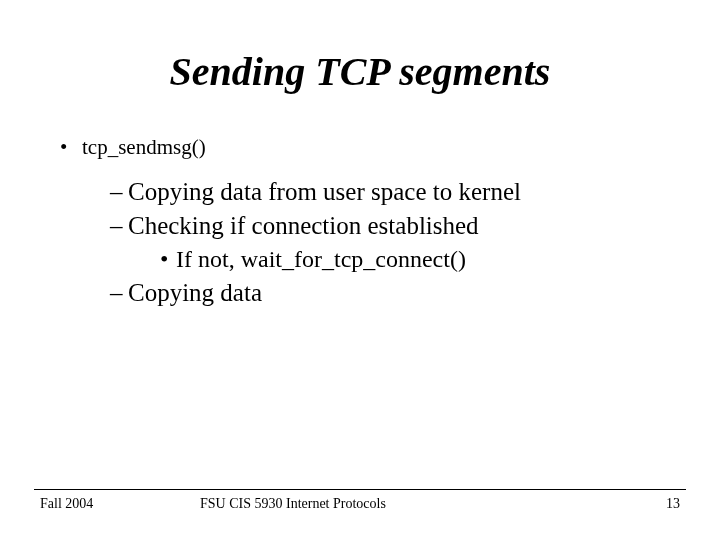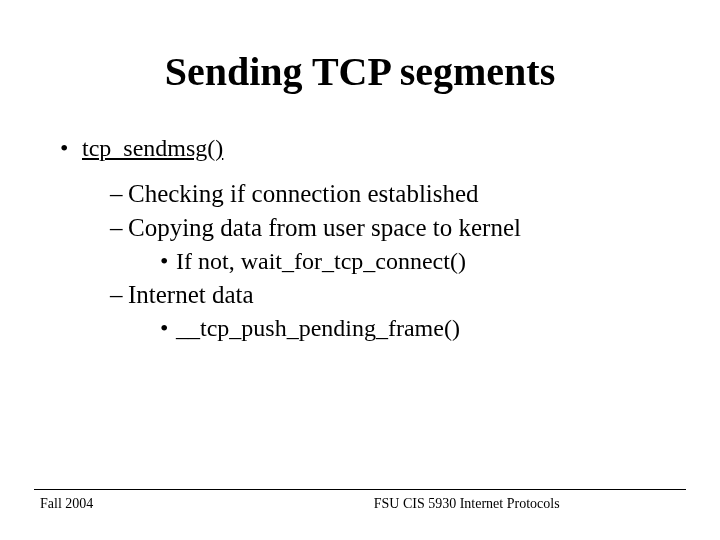--- a/index.html
+++ b/index.html
@@ -1,57 +1,55 @@
 <!DOCTYPE html>
 <html><head>
 <meta charset="utf-8">
 <style>
   * { margin: 0; padding: 0; box-sizing: border-box; }
   html, body { width: 720px; height: 540px; background: #fff; font-family: "Times New Roman", Times, serif; color: #000; }
   .slide { width: 720px; height: 540px; position: relative; padding: 40px 40px 0 40px; }
-  .title { font-size: 40px; text-align: center; margin-top: 8px; margin-bottom: 40px; }
-  .lvl1 { font-size: 24px; margin-left: 20px; margin-bottom: 18px; text-decoration: underline; }
+  .title { font-size: 40px; text-align: center; margin-top: 8px; margin-bottom: 40px; font-style: italic; }
+  .lvl1 { font-size: 21px; margin-left: 20px; margin-bottom: 18px; }
   .lvl1 .bullet { display: inline-block; width: 22px; }
   .lvl2 { font-size: 25px; margin-left: 70px; margin-bottom: 6px; }
   .lvl2 .dash { display: inline-block; width: 18px; }
   .lvl3 { font-size: 24px; margin-left: 120px; margin-bottom: 6px; margin-top: 2px; }
   .lvl3 .bullet { display: inline-block; width: 16px; }
   .footer { position: absolute; bottom: 28px; left: 0; width: 720px; }
   .footer-line { border: none; border-top: 1px solid #000; margin: 0 34px 6px 34px; }
   .footer-row { display: flex; justify-content: space-between; align-items: baseline; padding: 0 40px; font-size: 14px; }
   .footer-left { flex: 1; text-align: left; }
-  .footer-center { flex: 2; text-align: center; }
+  .footer-center { flex: 2; }
   .footer-right { flex: 1; text-align: right; }
 </style>
 </head>
 <body>
 
 <div class="slide">
   <h1 class="title">Sending TCP segments</h1>
 
   <div class="lvl1">
     <span class="bullet">•</span><span>tcp_sendmsg()</span>
   </div>
 
   <div class="lvl2">
-    <span class="dash">–</span><span>Checking if connection established</span>
+    <span class="dash">–</span><span>Copying data from user space to kernel</span>
   </div>
   <div class="lvl2">
-    <span class="dash">–</span><span>Copying data from user space to kernel</span>
+    <span class="dash">–</span><span>Checking if connection established</span>
   </div>
   <div class="lvl3">
     <span class="bullet">•</span><span>If not, wait_for_tcp_connect()</span>
   </div>
   <div class="lvl2">
-    <span class="dash">–</span><span>Internet data</span>
-  </div>
-  <div class="lvl3">
-    <span class="bullet">•</span><span>__tcp_push_pending_frame()</span>
+    <span class="dash">–</span><span>Copying data</span>
   </div>
 
   <div class="footer">
     <hr class="footer-line">
     <div class="footer-row">
       <span class="footer-left">Fall 2004</span>
       <span class="footer-center">FSU CIS 5930 Internet Protocols</span>
+      <span class="footer-right">13</span>
     </div>
   </div>
 </div>
 
 </body></html>

